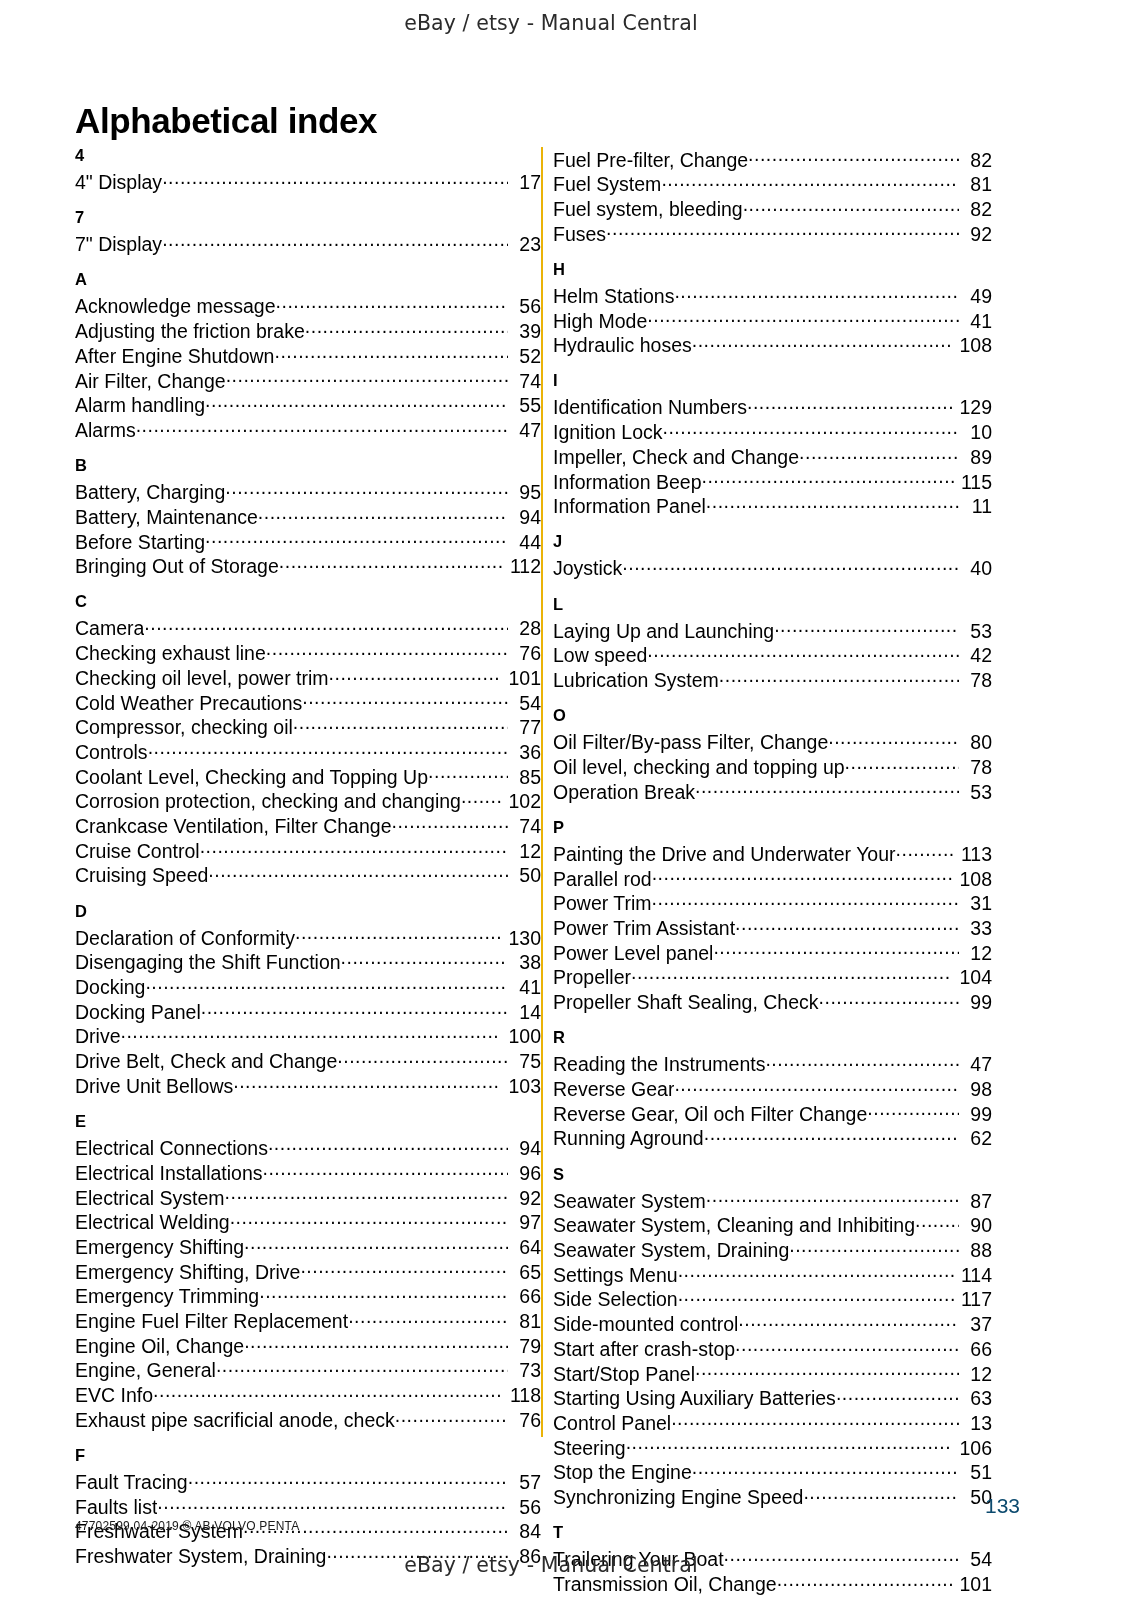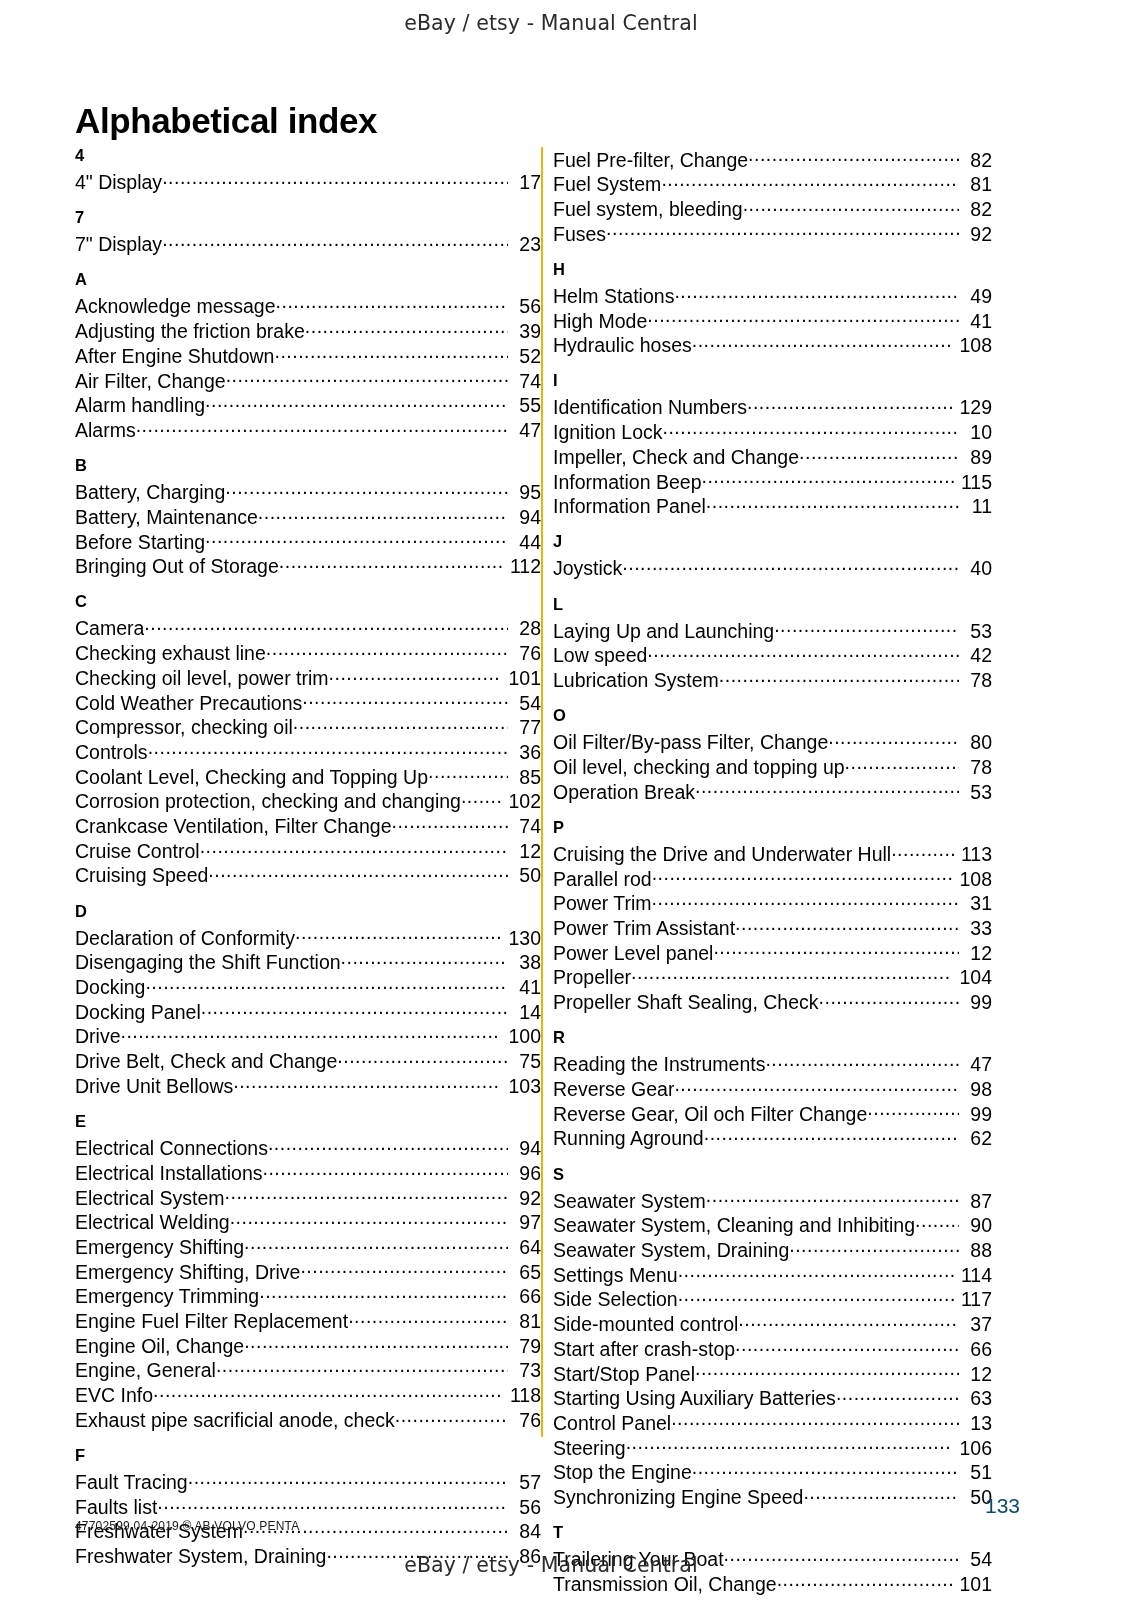--- a/index.html
+++ b/index.html
@@ -509,21 +509,21 @@
           </div>
           <div class="entry">
             <span class="entry-label">Operation Break</span>
             <span class="entry-dots"></span>
             <span class="entry-page">53</span>
           </div>
         </div>
         <div class="group">
           <div class="letter-heading">P</div>
           <div class="entry">
-            <span class="entry-label">Cruising the Drive and Underwater Hull</span>
+            <span class="entry-label">Painting the Drive and Underwater Your</span>
             <span class="entry-dots"></span>
             <span class="entry-page">113</span>
           </div>
           <div class="entry">
             <span class="entry-label">Parallel rod</span>
             <span class="entry-dots"></span>
             <span class="entry-page">108</span>
           </div>
           <div class="entry">
             <span class="entry-label">Power Trim</span>

